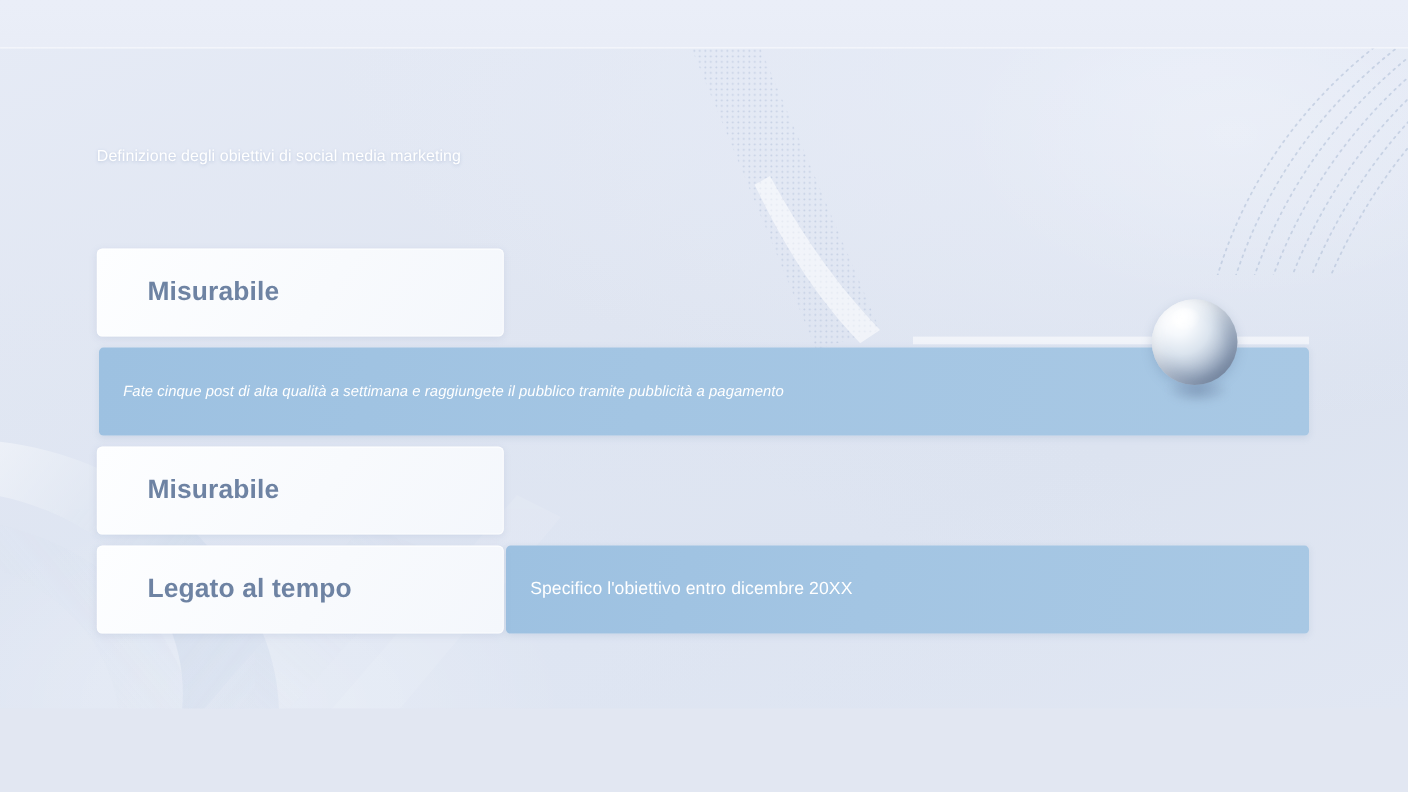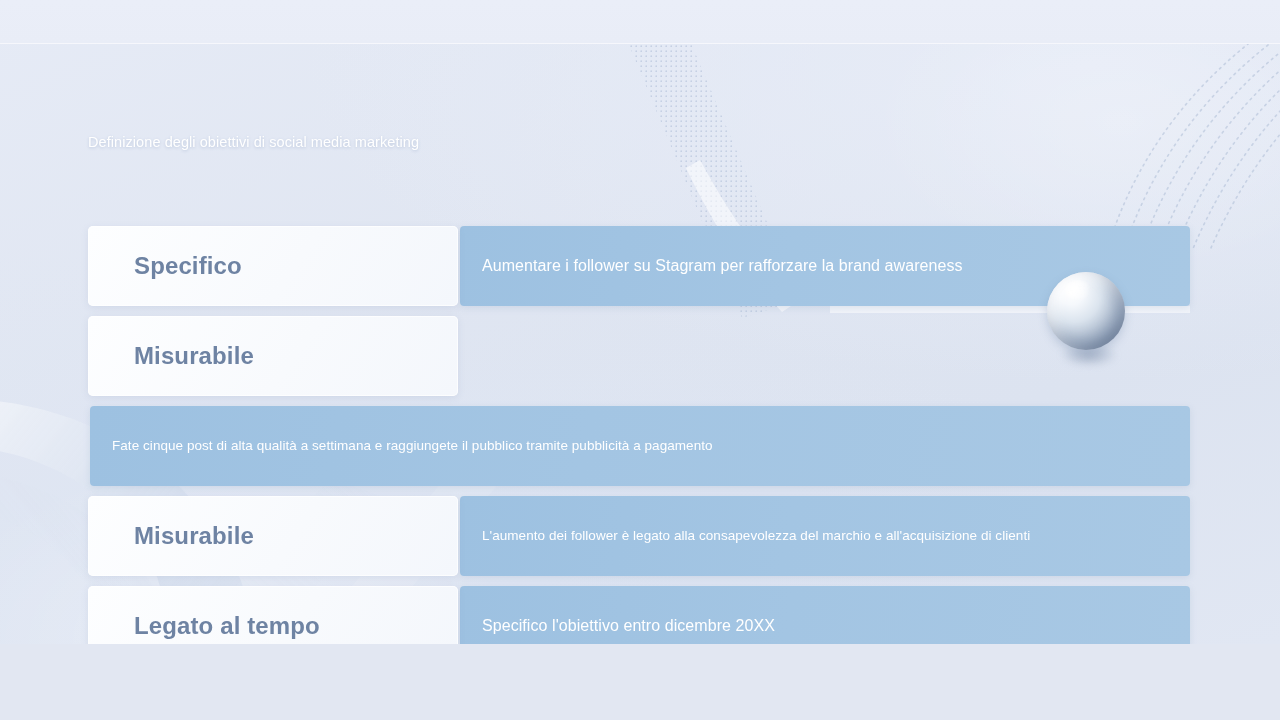--- a/index.html
+++ b/index.html
@@ -86,21 +86,21 @@
     display:flex; align-items:center;
     padding-left:22px; padding-right:18px;
     z-index:1;
   }
   .row-value-text {
     font-size:16px; font-weight:400;
     color:#ffffff;
     letter-spacing:.004em;
     line-height:1.3;
   }
-  .row-value.small .row-value-text { font-size:13.5px; }
+  .row-value.small .row-value-text { font-size:13.5px;font-style:italic; }
 
   
   #sphere-wrap {
     position:absolute; left:1043px; top:272px;
     width:92px; height:104px; z-index:8; pointer-events:none;
   }
   #sphere-shadow {
     position:absolute; left:6px; top:66px; width:80px; height:34px;
     background:radial-gradient(50% 50% at 50% 50%, rgba(95,115,148,.42) 0%, rgba(110,130,160,.18) 48%, rgba(120,140,170,0) 72%);
     filter:blur(3px);
@@ -189,47 +189,36 @@
   </div>
 
   <div id="header-bar"></div>
   <div id="header-title">Proposta di strategia di social media marketing</div>
   <div id="company-name">AZIENDA MIRICOMPANY</div>
 
   <div id="slide-heading">Definizione degli obiettivi di social media marketing</div>
 
   <div id="rows">
 
-    <div class="row">
-      <div class="row-label">
-        <span class="row-label-text">Specifico</span>
-      </div>
-      <div class="row-value">
-        <span class="row-value-text">Aumentare i follower su Stagram per rafforzare la brand awareness</span>
-      </div>
-    </div>
 
     <div class="row">
       <div class="row-label">
         <span class="row-label-text">Misurabile</span>
       </div>
     </div>
 
     <div class="row">
       <div class="row-value small">
         <span class="row-value-text">Fate cinque post di alta qualità a settimana e raggiungete il pubblico tramite pubblicità a pagamento</span>
       </div>
     </div>
 
     <div class="row">
       <div class="row-label">
         <span class="row-label-text">Misurabile</span>
-      </div>
-      <div class="row-value small">
-        <span class="row-value-text">L'aumento dei follower è legato alla consapevolezza del marchio e all'acquisizione di clienti</span>
       </div>
     </div>
 
     <div class="row">
       <div class="row-label">
         <span class="row-label-text">Legato al tempo</span>
       </div>
       <div class="row-value">
         <span class="row-value-text">Specifico l'obiettivo entro dicembre 20XX</span>
       </div>

